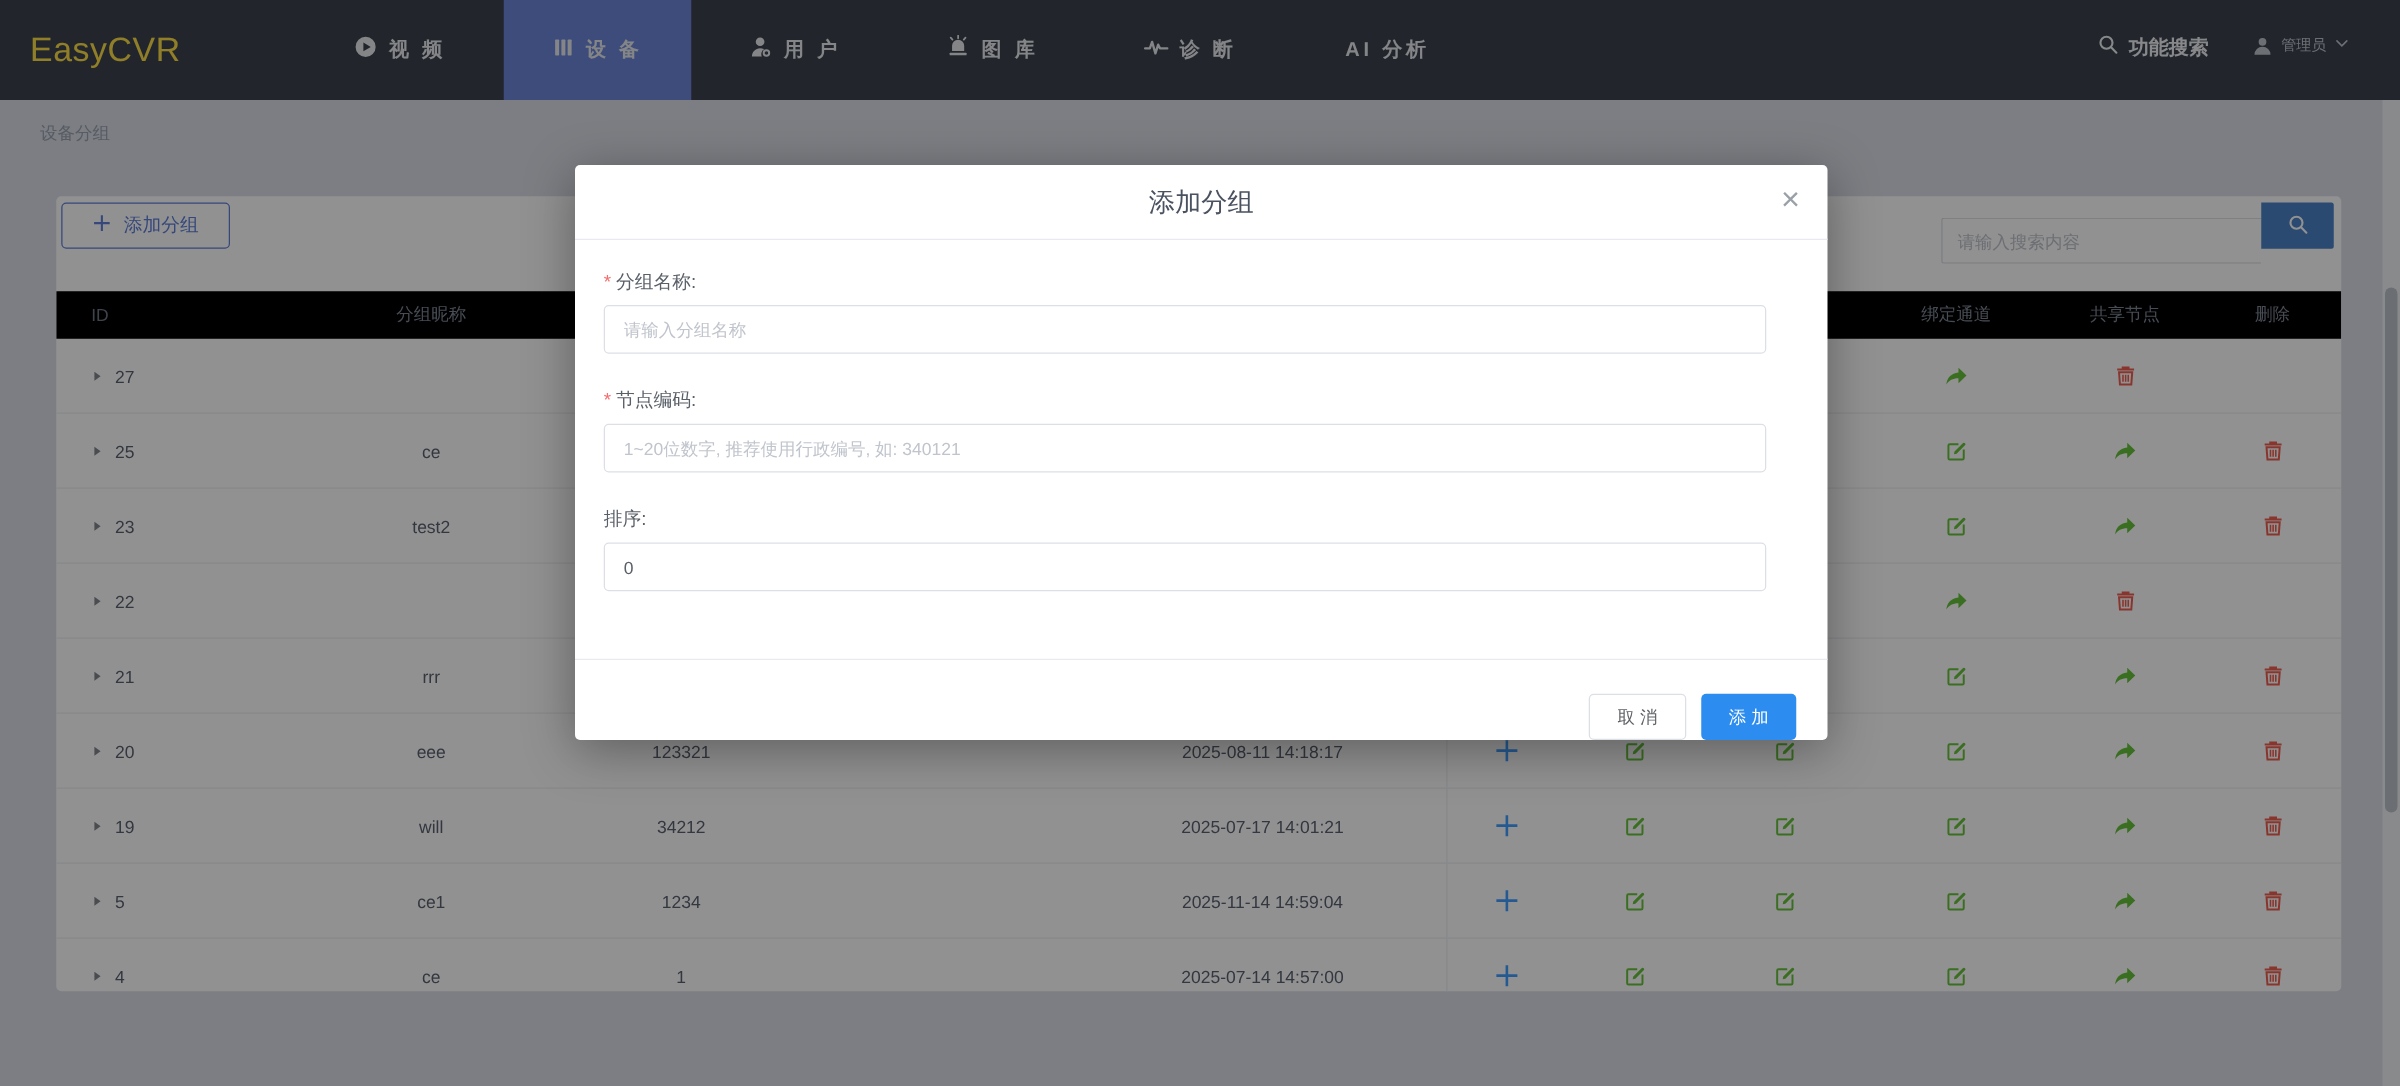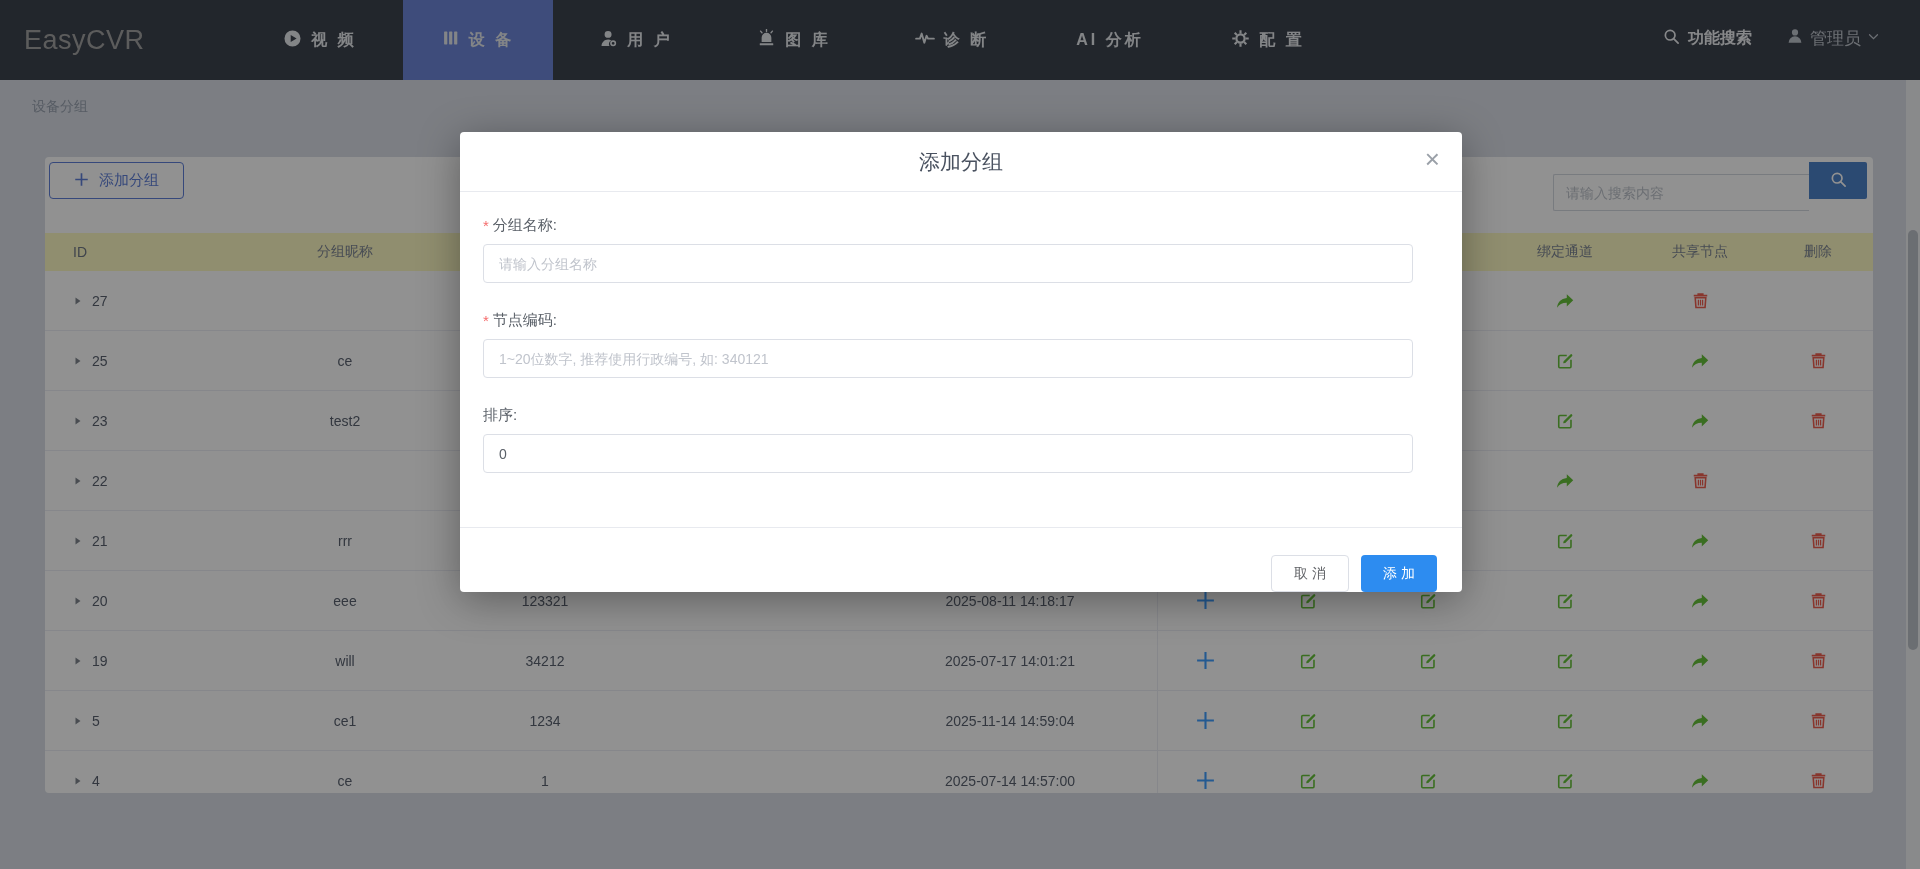--- a/index.html
+++ b/index.html
@@ -4,29 +4,29 @@
 <style>
   * { margin:0; padding:0; box-sizing:border-box; }
   html,body { width:1920px; height:869px; overflow:hidden;
     font-family:"Liberation Sans","DejaVu Sans",sans-serif; }
   body { position:relative; background:#dadee6; }
 
   
   .nav { position:absolute; left:0; top:0; width:1920px; height:80px;
     background:#3d434e; display:flex; align-items:center; z-index:1; }
   .logo { position:absolute; left:24px; top:0; height:80px; display:flex; align-items:center;
-    color:#a3a3a3; font-size:27px; font-weight:500; letter-spacing:.5px; }
+    color:#fde047; font-size:27px; font-weight:500; letter-spacing:.5px; }
   .nav-items { display:flex; margin-left:245px; gap:8px; height:80px; }
   .nav-item { width:150px; height:80px; display:flex; align-items:center; justify-content:center;
     gap:9px; color:#e7eaee; font-size:16px; font-weight:700; letter-spacing:3px; cursor:pointer; }
   .nav-item.active { background:var(--tab-active,#6d86d8); }
   .nav-item svg { flex:0 0 auto; }
   .nav-right { position:absolute; right:0; top:0; height:76px; display:flex; align-items:center; gap:34px; padding-right:40px; }
   .fn-search { display:flex; align-items:center; gap:8px; color:#eef0f3; font-size:16px; font-weight:700; cursor:pointer; }
-  .admin { display:flex; align-items:center; gap:6px; color:#bfc5cd; font-size:17px; cursor:pointer; }
+  .admin { display:flex; align-items:flex-start; gap:6px; color:#bfc5cd; font-size:12px; cursor:pointer; }
 
   
   .breadcrumb { position:absolute; left:32px; top:98px; font-size:14px; color:#99a2b0; z-index:1; }
 
   
   .card { position:absolute; left:45px; top:157px; width:1828px; height:636px;
     background:#ffffff; border-radius:4px; overflow:hidden; z-index:1; }
   .toolbar { position:relative; height:41px; }
   .btn-add-group { position:absolute; left:4px; top:5px; height:37px; padding:0 24px;
     background:#fff; border:1px solid var(--outline-blue,#5f7fd8); border-radius:4px;
@@ -34,21 +34,21 @@
   .search-group { position:absolute; right:6px; top:5px; display:flex; }
   .search-input { width:256px; height:37px; border:1px solid #d4d8e0; border-right:none;
     border-radius:2px 0 0 2px; padding:0 12px; font-size:14px; color:#45505e;
     font-family:inherit; outline:none;margin-top:12px; }
   .search-input::placeholder { color:#bfc4cc; }
   .search-btn { width:58px; height:37px; background:var(--search-blue,#4d82c8); border:none;
     border-radius:0 2px 2px 0; display:flex; align-items:center; justify-content:center; cursor:pointer; color:#fff; }
 
   .grid-row { display:grid;
     grid-template-columns:180px 240px 160px 238px 294px 96px 110px 130px 144px 126px 110px; }
-  .thead { margin-top:35px; height:38px; background:#fef9c3; }
+  .thead { margin-top:35px; height:38px; background:#000000; }
   .th { display:flex; align-items:center; justify-content:center;
     color:#7d8694; font-size:14px; }
   .th.c-id { justify-content:flex-start; padding-left:28px; color:#6f7886; }
   .trow { height:60px; border-bottom:1px solid #ebeef5; }
   .td { display:flex; align-items:center; justify-content:center; font-size:14px; color:#5a6270; }
   .td.c-id { justify-content:flex-start; padding-left:28px; gap:9px; }
   .td.c-plus, .th.c-plus { border-left:1px solid #ebeef5; }
   .expand-arrow { color:#81878f; display:flex; cursor:pointer; }
   .icon-btn { background:none; border:none; cursor:pointer; display:flex; align-items:center; justify-content:center; padding:4px; }
   .icon-plus { color:var(--plus-blue,#409eff); }
@@ -121,27 +121,20 @@
       </div>
       <div class="nav-item">
         <span><svg width="20" height="20" viewBox="0 0 18 18" fill="currentColor">
             <path d="M1 9.6h3.4L6 5l2.4 8.2 2-6.2 1.3 2.6H17" fill="none" stroke="currentColor" stroke-width="1.7" stroke-linejoin="round" stroke-linecap="round"></path>
           </svg></span>
         <span>诊 断</span>
       </div>
       <div class="nav-item">
         <span>AI 分析</span>
       </div>
-      <div class="nav-item">
-        <span><svg width="19" height="19" viewBox="0 0 18 18" fill="currentColor">
-            <circle cx="9" cy="9" r="3.9" fill="none" stroke="currentColor" stroke-width="2.1"></circle>
-            <path d="M9 1.2v3M9 13.8v3M1.2 9h3M13.8 9h3M3.5 3.5l2.1 2.1M12.4 12.4l2.1 2.1M14.5 3.5l-2.1 2.1M5.6 12.4l-2.1 2.1" stroke="currentColor" stroke-width="2"></path>
-          </svg></span>
-        <span>配 置</span>
-      </div>
     </div>
   <div class="nav-right">
     <div class="fn-search">
       <span class="ic"><svg width="17" height="17" viewBox="0 0 18 18" fill="currentColor">
             <circle cx="7.6" cy="7.6" r="5.1" fill="none" stroke="currentColor" stroke-width="1.8"></circle>
             <path d="M11.5 11.5 16 16" stroke="currentColor" stroke-width="1.8" stroke-linecap="round"></path>
           </svg></span>
       <span>功能搜索</span>
     </div>
     <div class="admin">

